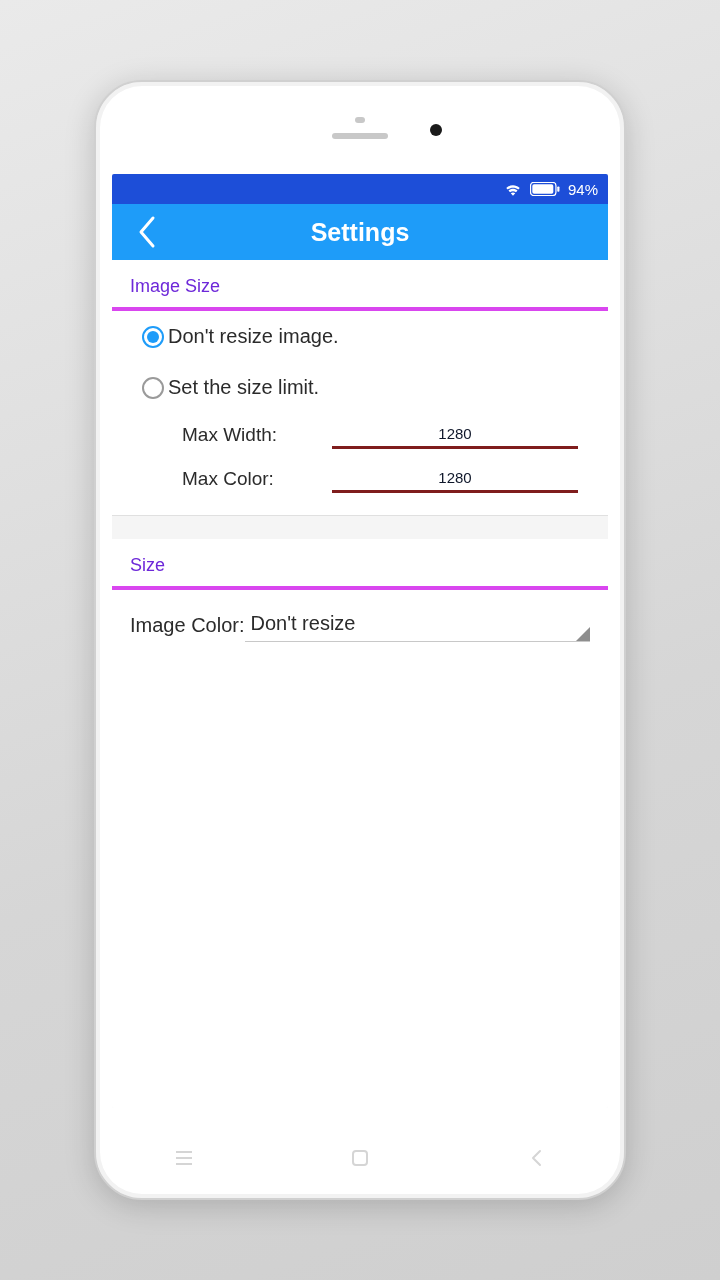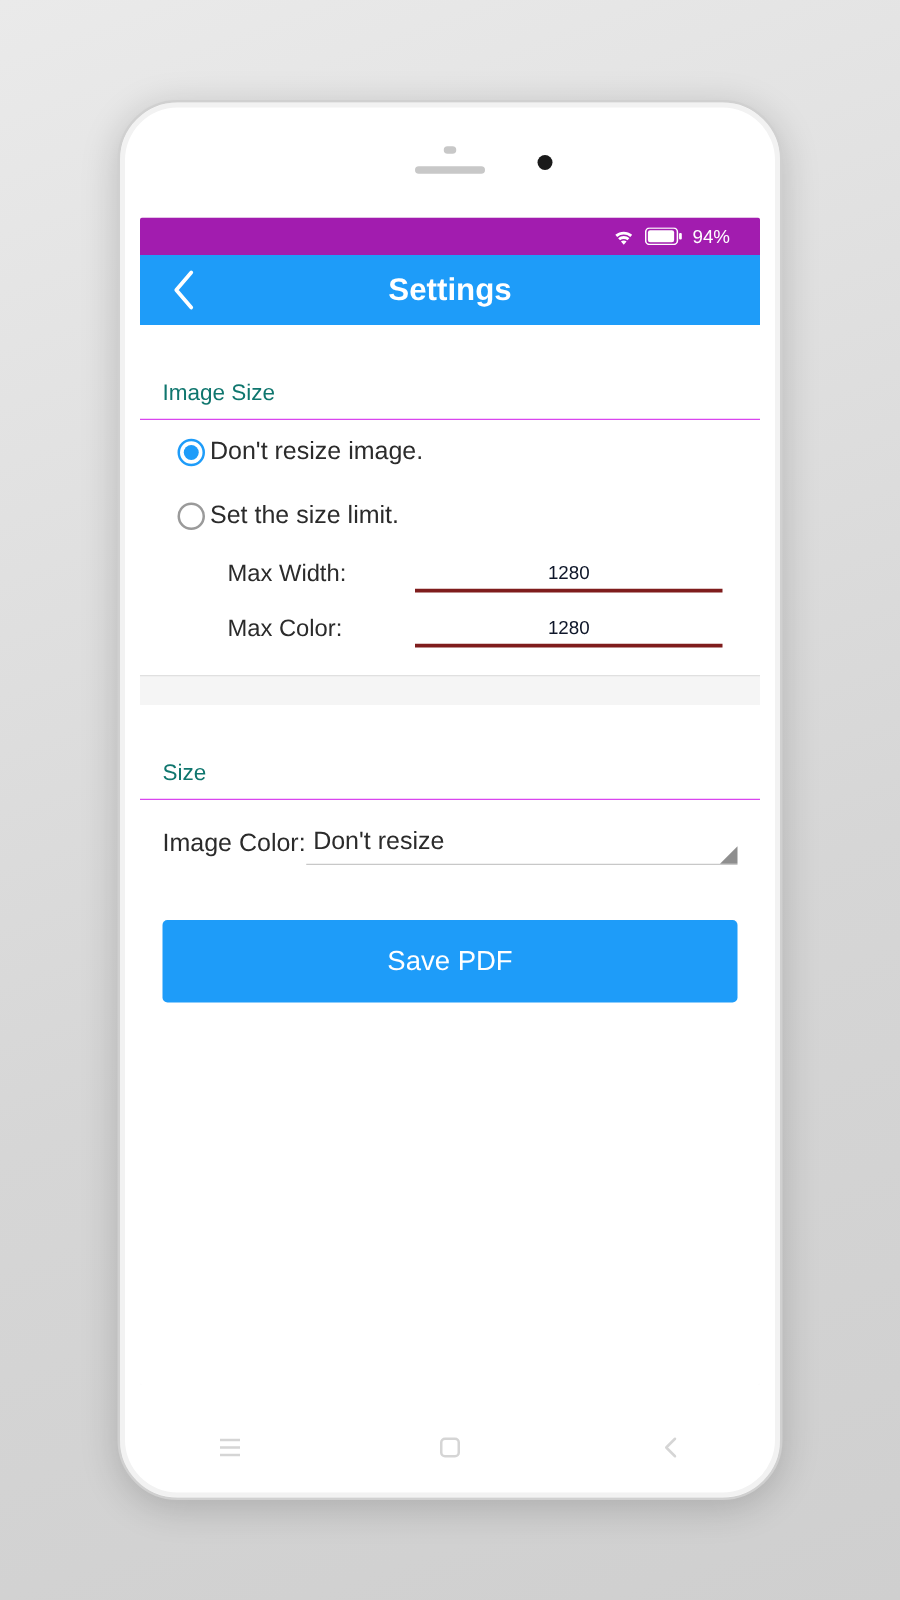--- a/index.html
+++ b/index.html
@@ -47,26 +47,26 @@
     top: 92px; left: 16px; right: 16px; bottom: 90px;
     border-radius: 2px;
     overflow: hidden;
     display: flex;
     flex-direction: column;
     background: #f5f5f5;
   }
 
   .status-bar {
     height: 30px;
-    background: #a21caf;
+    background: #1d4ed8;
     display: flex;
     justify-content: flex-end;
     align-items: center;
     gap: 8px;
-    padding: 0 24px;
+    padding: 0 10px;
     color: #fff;
     font-size: 15px;
   }
   .wifi-icon svg, .battery-icon svg { display: block; }
 
   .app-bar {
     height: 56px;
     background: #1E9CF9;
     display: flex;
     align-items: center;
@@ -89,25 +89,24 @@
   }
 
   .content {
     flex: 1;
     background: #ffffff;
     padding: 0;
     overflow: auto;
   }
 
   .section-header {
-    color: #0f766e;
+    color: #6d28d9;
     font-size: 18px;
     padding: 16px 18px 10px;
-    border-bottom: 1px solid #d946ef;
-    margin-top: 28px;
+    border-bottom: 4px solid #d946ef;
   }
   .radio-row {
     display: flex;
     align-items: center;
     gap: 4px;
     padding: 14px 30px;
     font-size: 20px;
     color: #2b2b2b;
   }
   .radio {
@@ -253,21 +252,20 @@
 
       <div class="section-header">Size</div>
 
       <div class="select-row">
         <span class="select-label">Image Color:</span>
         <div class="select-field">
           <span>Don't resize</span>
         </div>
       </div>
 
-      <div class="save-button">Save PDF</div>
 
     </div>
 
   </div>
 
   <div class="nav-bar">
     <div class="nav-icon">
       <svg width="20" height="16" viewBox="0 0 20 16">
           <line x1="2" y1="2" x2="18" y2="2" stroke="#d5d5d5" stroke-width="2"></line>
           <line x1="2" y1="8" x2="18" y2="8" stroke="#d5d5d5" stroke-width="2"></line>

